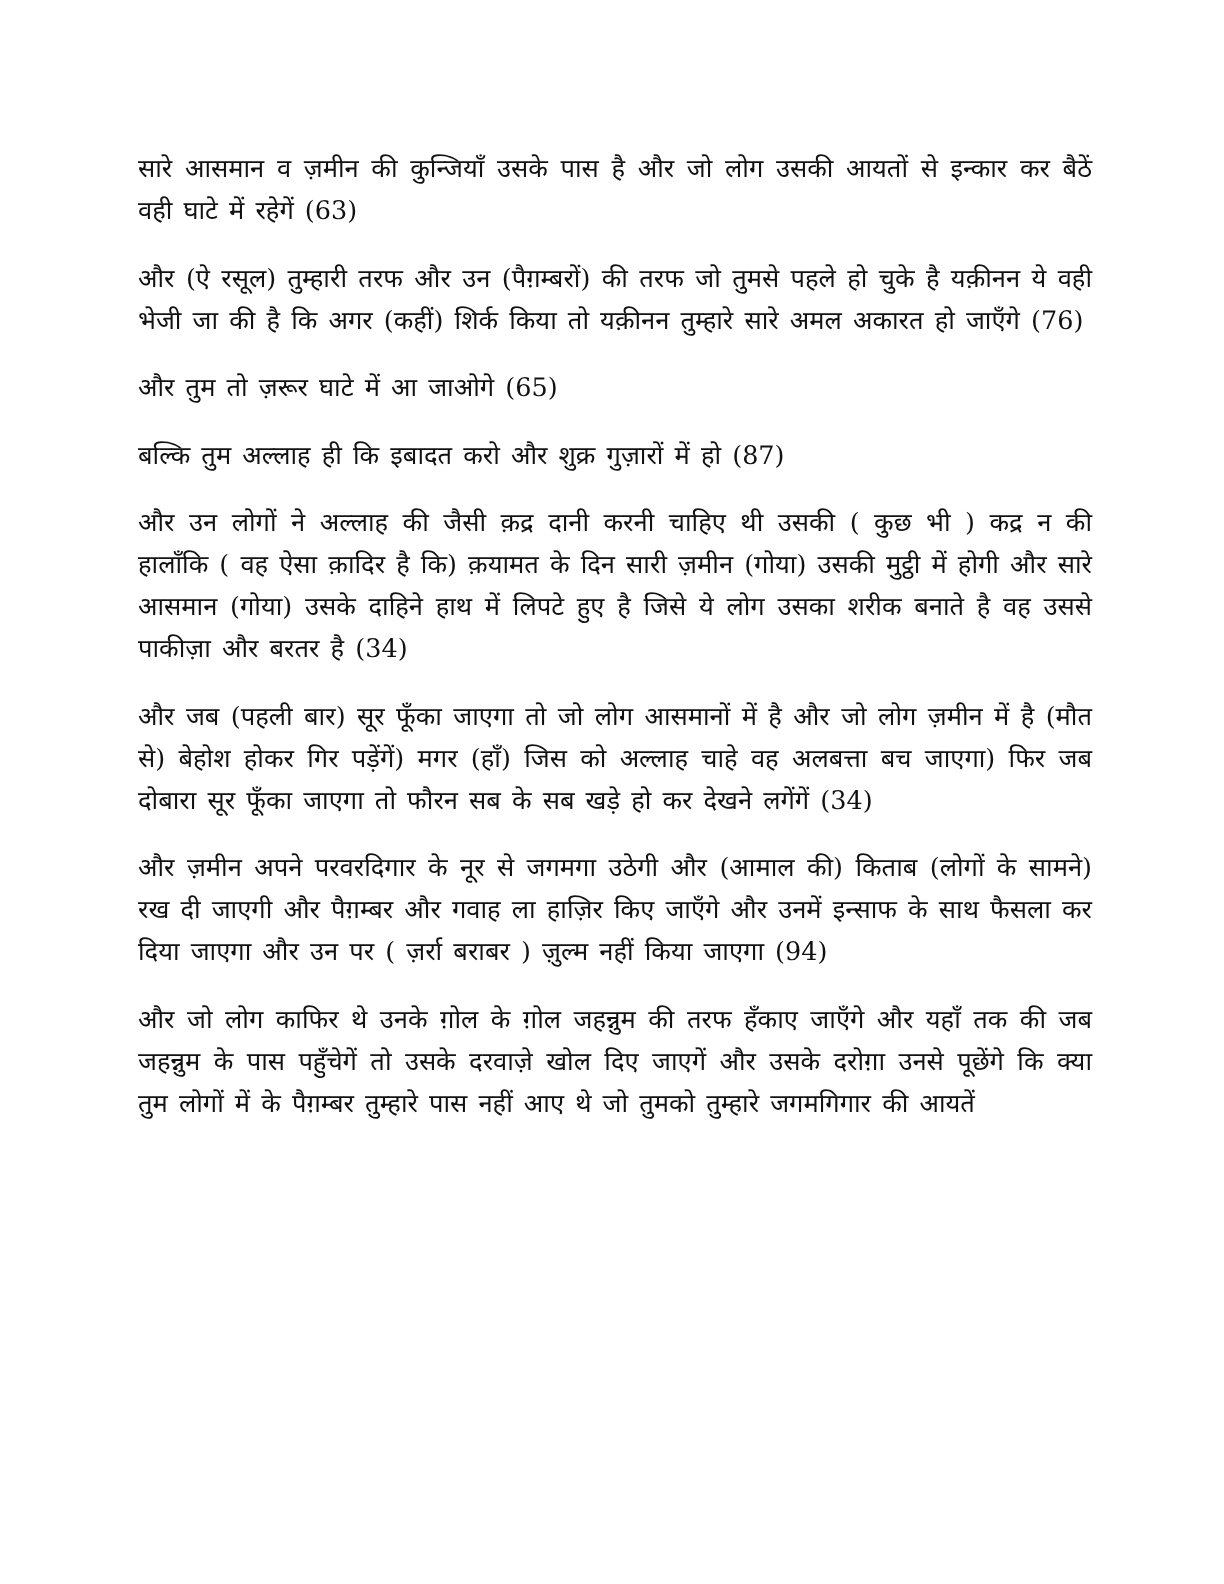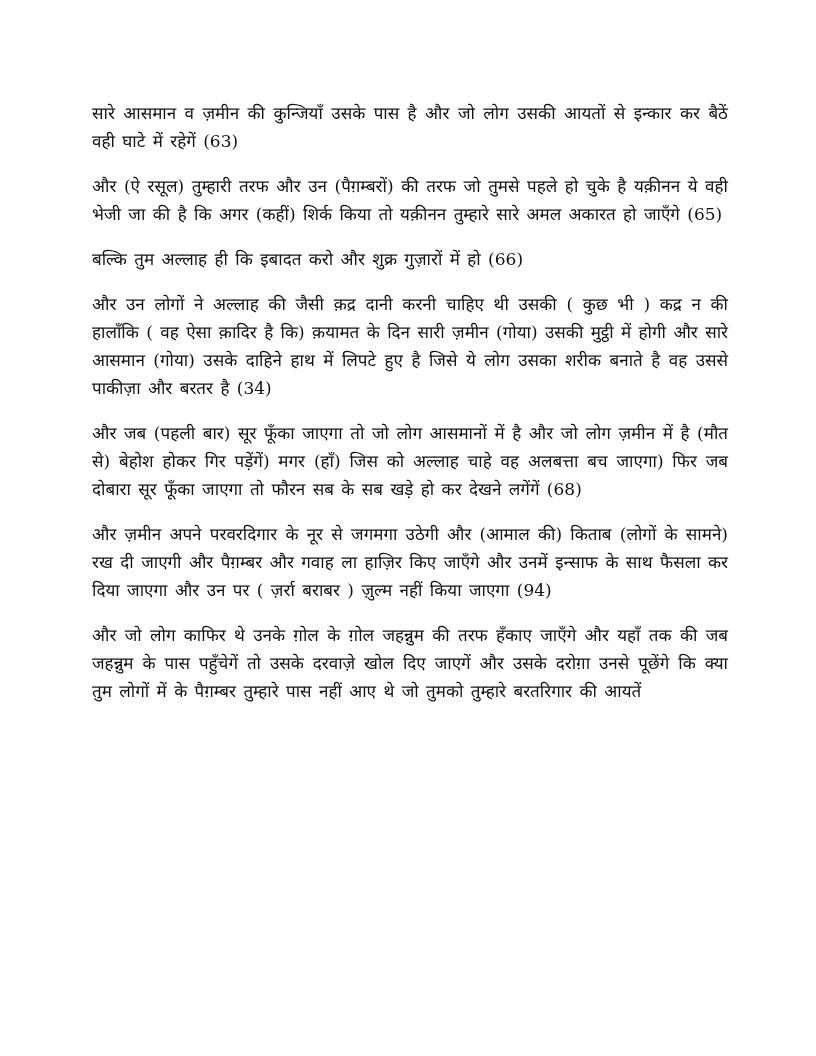--- a/index.html
+++ b/index.html
@@ -30,20 +30,21 @@
     word-spacing: 2px;
     color: #111111;
   }
 </style>
 </head>
 <body>
 
 <div class="page">
   <div class="content">
     <p class="para">सारे आसमान व ज़मीन की कुन्जियाँ उसके पास है और जो लोग उसकी आयतों से इन्कार कर बैठें वही घाटे में रहेगें (63)</p>
-    <p class="para">और (ऐ रसूल) तुम्हारी तरफ और उन (पैग़म्बरों) की तरफ जो तुमसे पहले हो चुके है यक़ीनन ये वही भेजी जा की है कि अगर (कहीं) शिर्क किया तो यक़ीनन तुम्हारे सारे अमल अकारत हो जाएँगे (65)</p>
-    <p class="para">बल्कि तुम अल्लाह ही कि इबादत करो और शुक्र गुज़ारों में हो (66)</p>
+    <p class="para">और (ऐ रसूल) तुम्हारी तरफ और उन (पैग़म्बरों) की तरफ जो तुमसे पहले हो चुके है यक़ीनन ये वही भेजी जा की है कि अगर (कहीं) शिर्क किया तो यक़ीनन तुम्हारे सारे अमल अकारत हो जाएँगे (76)</p>
+    <p class="para">और तुम तो ज़रूर घाटे में आ जाओगे (65)</p>
+    <p class="para">बल्कि तुम अल्लाह ही कि इबादत करो और शुक्र गुज़ारों में हो (87)</p>
     <p class="para">और उन लोगों ने अल्लाह की जैसी क़द्र दानी करनी चाहिए थी उसकी ( कुछ भी ) कद्र न की हालाँकि ( वह ऐसा क़ादिर है कि) क़यामत के दिन सारी ज़मीन (गोया) उसकी मुट्ठी में होगी और सारे आसमान (गोया) उसके दाहिने हाथ में लिपटे हुए है जिसे ये लोग उसका शरीक बनाते है वह उससे पाकीज़ा और बरतर है (34)</p>
-    <p class="para">और जब (पहली बार) सूर फूँका जाएगा तो जो लोग आसमानों में है और जो लोग ज़मीन में है (मौत से) बेहोश होकर गिर पड़ेंगें) मगर (हाँ) जिस को अल्लाह चाहे वह अलबत्ता बच जाएगा) फिर जब दोबारा सूर फूँका जाएगा तो फौरन सब के सब खड़े हो कर देखने लगेंगें (68)</p>
+    <p class="para">और जब (पहली बार) सूर फूँका जाएगा तो जो लोग आसमानों में है और जो लोग ज़मीन में है (मौत से) बेहोश होकर गिर पड़ेंगें) मगर (हाँ) जिस को अल्लाह चाहे वह अलबत्ता बच जाएगा) फिर जब दोबारा सूर फूँका जाएगा तो फौरन सब के सब खड़े हो कर देखने लगेंगें (34)</p>
     <p class="para">और ज़मीन अपने परवरदिगार के नूर से जगमगा उठेगी और (आमाल की) किताब (लोगों के सामने) रख दी जाएगी और पैग़म्बर और गवाह ला हाज़िर किए जाएँगे और उनमें इन्साफ के साथ फैसला कर दिया जाएगा और उन पर ( ज़र्रा बराबर ) ज़ुल्म नहीं किया जाएगा (94)</p>
-    <p class="para">और जो लोग काफिर थे उनके ग़ोल के ग़ोल जहन्नुम की तरफ हँकाए जाएँगे और यहाँ तक की जब जहन्नुम के पास पहुँचेगें तो उसके दरवाज़े खोल दिए जाएगें और उसके दरोग़ा उनसे पूछेंगे कि क्या तुम लोगों में के पैग़म्बर तुम्हारे पास नहीं आए थे जो तुमको तुम्हारे बरतरिगार की आयतें</p>
+    <p class="para">और जो लोग काफिर थे उनके ग़ोल के ग़ोल जहन्नुम की तरफ हँकाए जाएँगे और यहाँ तक की जब जहन्नुम के पास पहुँचेगें तो उसके दरवाज़े खोल दिए जाएगें और उसके दरोग़ा उनसे पूछेंगे कि क्या तुम लोगों में के पैग़म्बर तुम्हारे पास नहीं आए थे जो तुमको तुम्हारे जगमगिगार की आयतें</p>
   </div>
 </div>
 
 </body></html>

